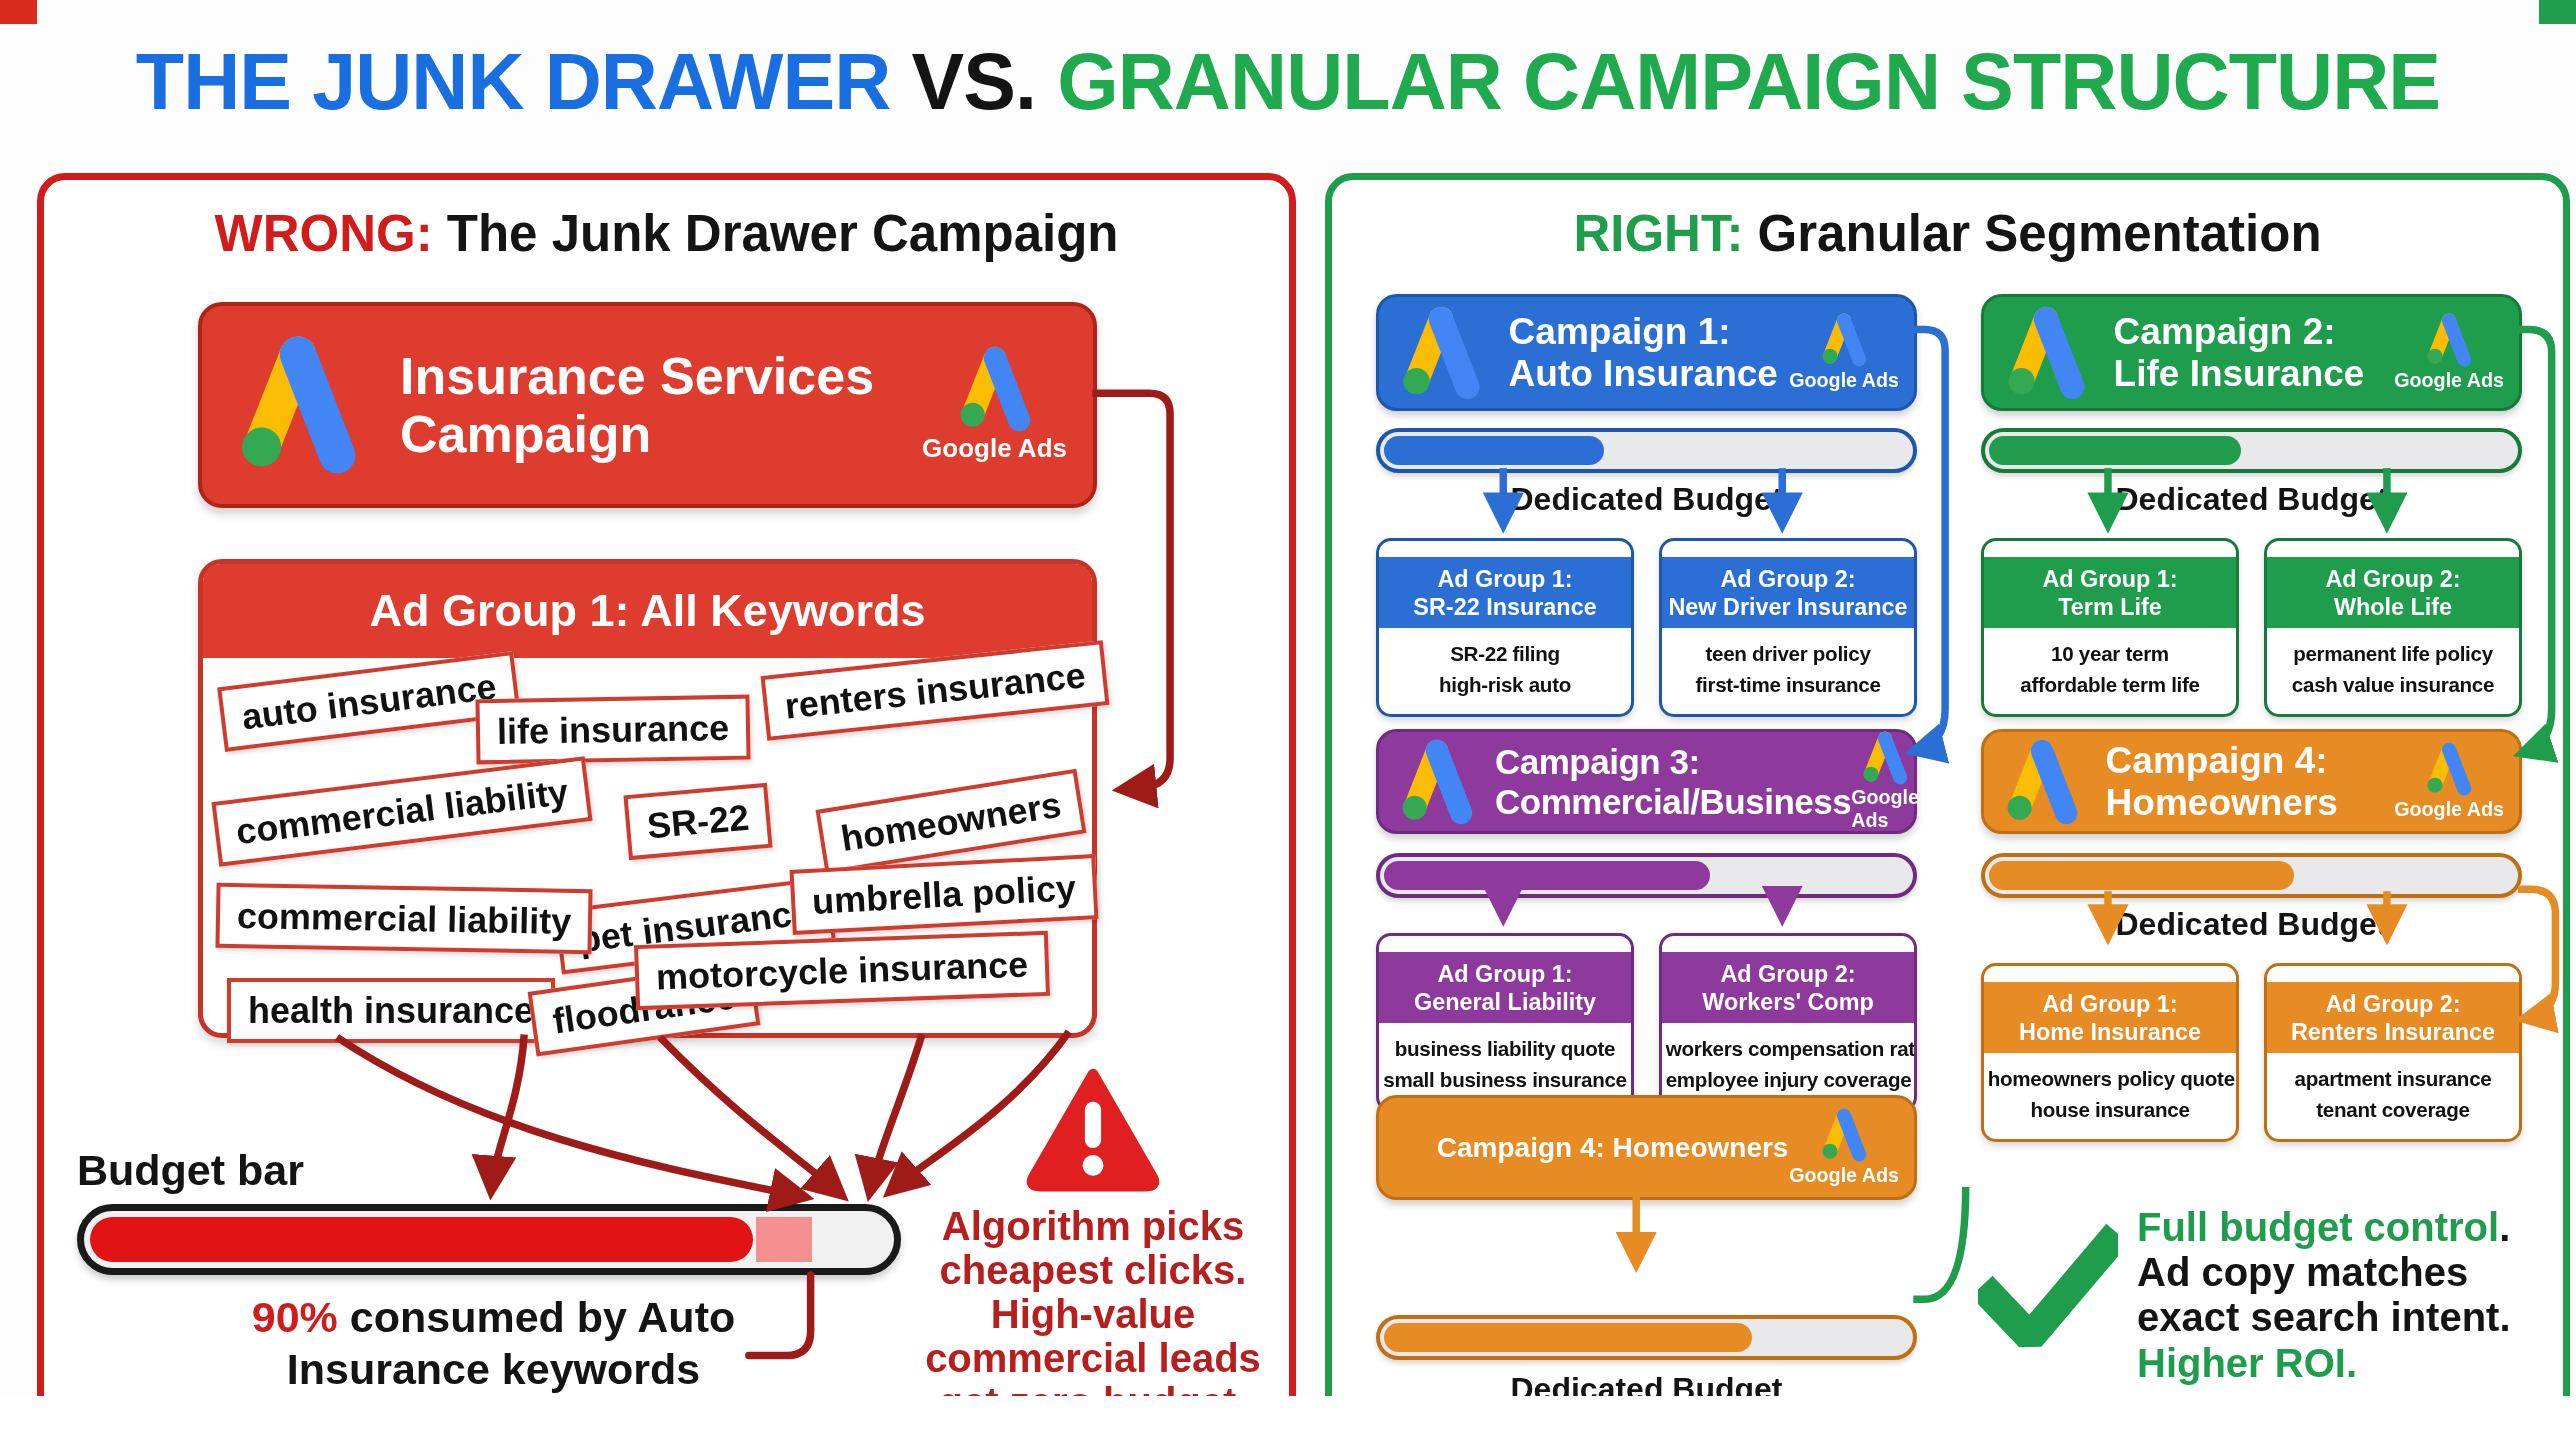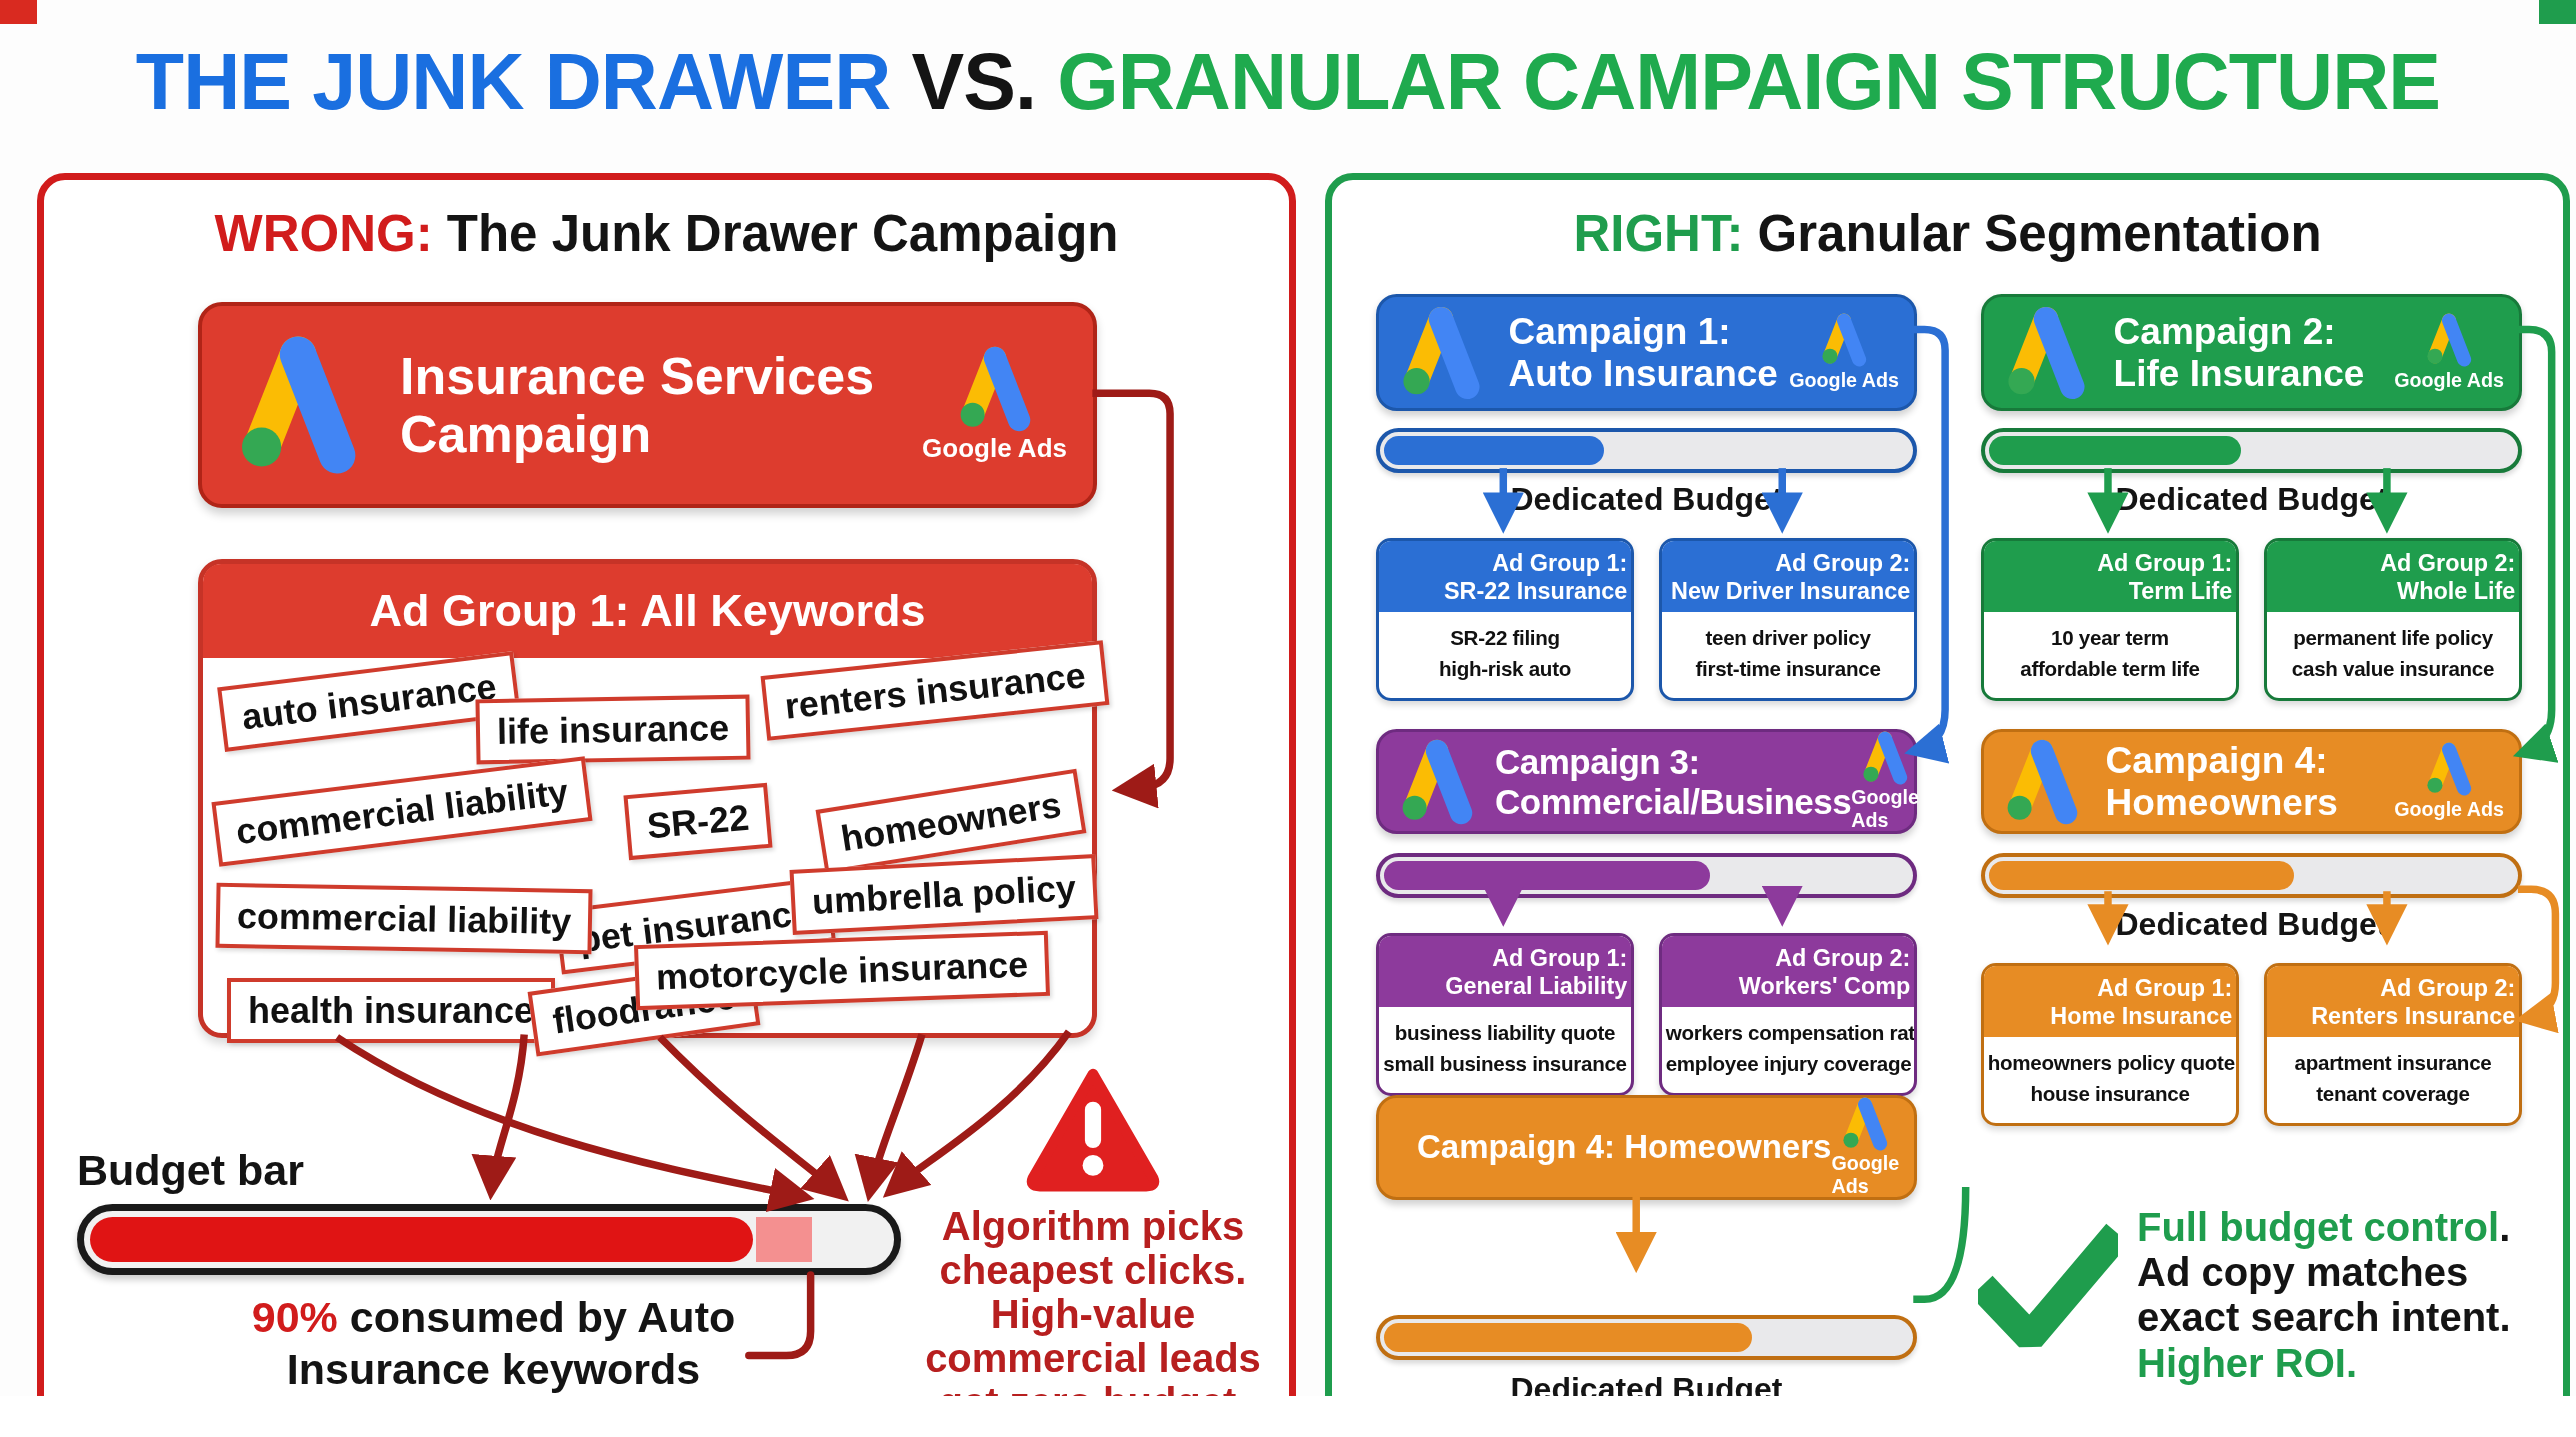--- a/index.html
+++ b/index.html
@@ -89,26 +89,26 @@
   .pbar{margin-top:17px;height:45px;border:4.7px solid var(--ccd);border-radius:24px;background:var(--track);
     padding:3.7px;display:flex;box-shadow:0 3.7px 5.6px rgba(0,0,0,.15);}
   .row2 .pbar{margin-top:19px;}
   .pfill{height:100%;background:var(--cc);border-radius:17px;}
   .ded{height:65px;display:flex;justify-content:center;align-items:flex-start;padding-top:7.5px;
     font-size:32px;color:#141414;}
   .cards{display:flex;justify-content:space-between;}
   .c3 .cards{margin-top:35px;}
   .card{width:258px;background:#fff;border:3.7px solid var(--ccd);border-radius:15px;overflow:hidden;
     box-shadow:0 3.7px 6.6px rgba(0,0,0,.15);}
-  .card-h{background:var(--cc);color:#fff;text-align:right;font-size:23.4px;line-height:1.2;padding:7.5px 3.7px;}
+  .card-h{background:var(--cc);color:#fff;text-align:center;font-size:23.4px;line-height:1.2;padding:7.5px 3.7px;margin-top:16px;}
   .card-b{text-align:center;font-size:20.6px;line-height:1.5;padding:11.2px 3.7px 13px;color:#111;letter-spacing:-0.3px;}
   .card-h div,.card-b div{white-space:nowrap;}
 
   .c5 .cbox{height:105px;}
-  .c5 .ctitle{font-size:33px;margin-left:23px;}
+  .c5 .ctitle{font-size:28px;margin-left:42px;text-align:center;}
   .c5 .pbar{margin-top:115px;}
   .c5 .ded{padding-top:11.2px;}
 
   .benefits-check{position:absolute;left:646px;top:1037px;width:140px;height:140px;}
   .benefits-text{position:absolute;left:805px;top:1025px;width:412px;font-size:40px;line-height:1.13;color:#141414;text-align:left;}
   .benefit-green{color:var(--green);}
 
   .overlay{position:absolute;left:0;top:0;width:2576px;height:1438px;pointer-events:none;}
 </style>
 </head>

